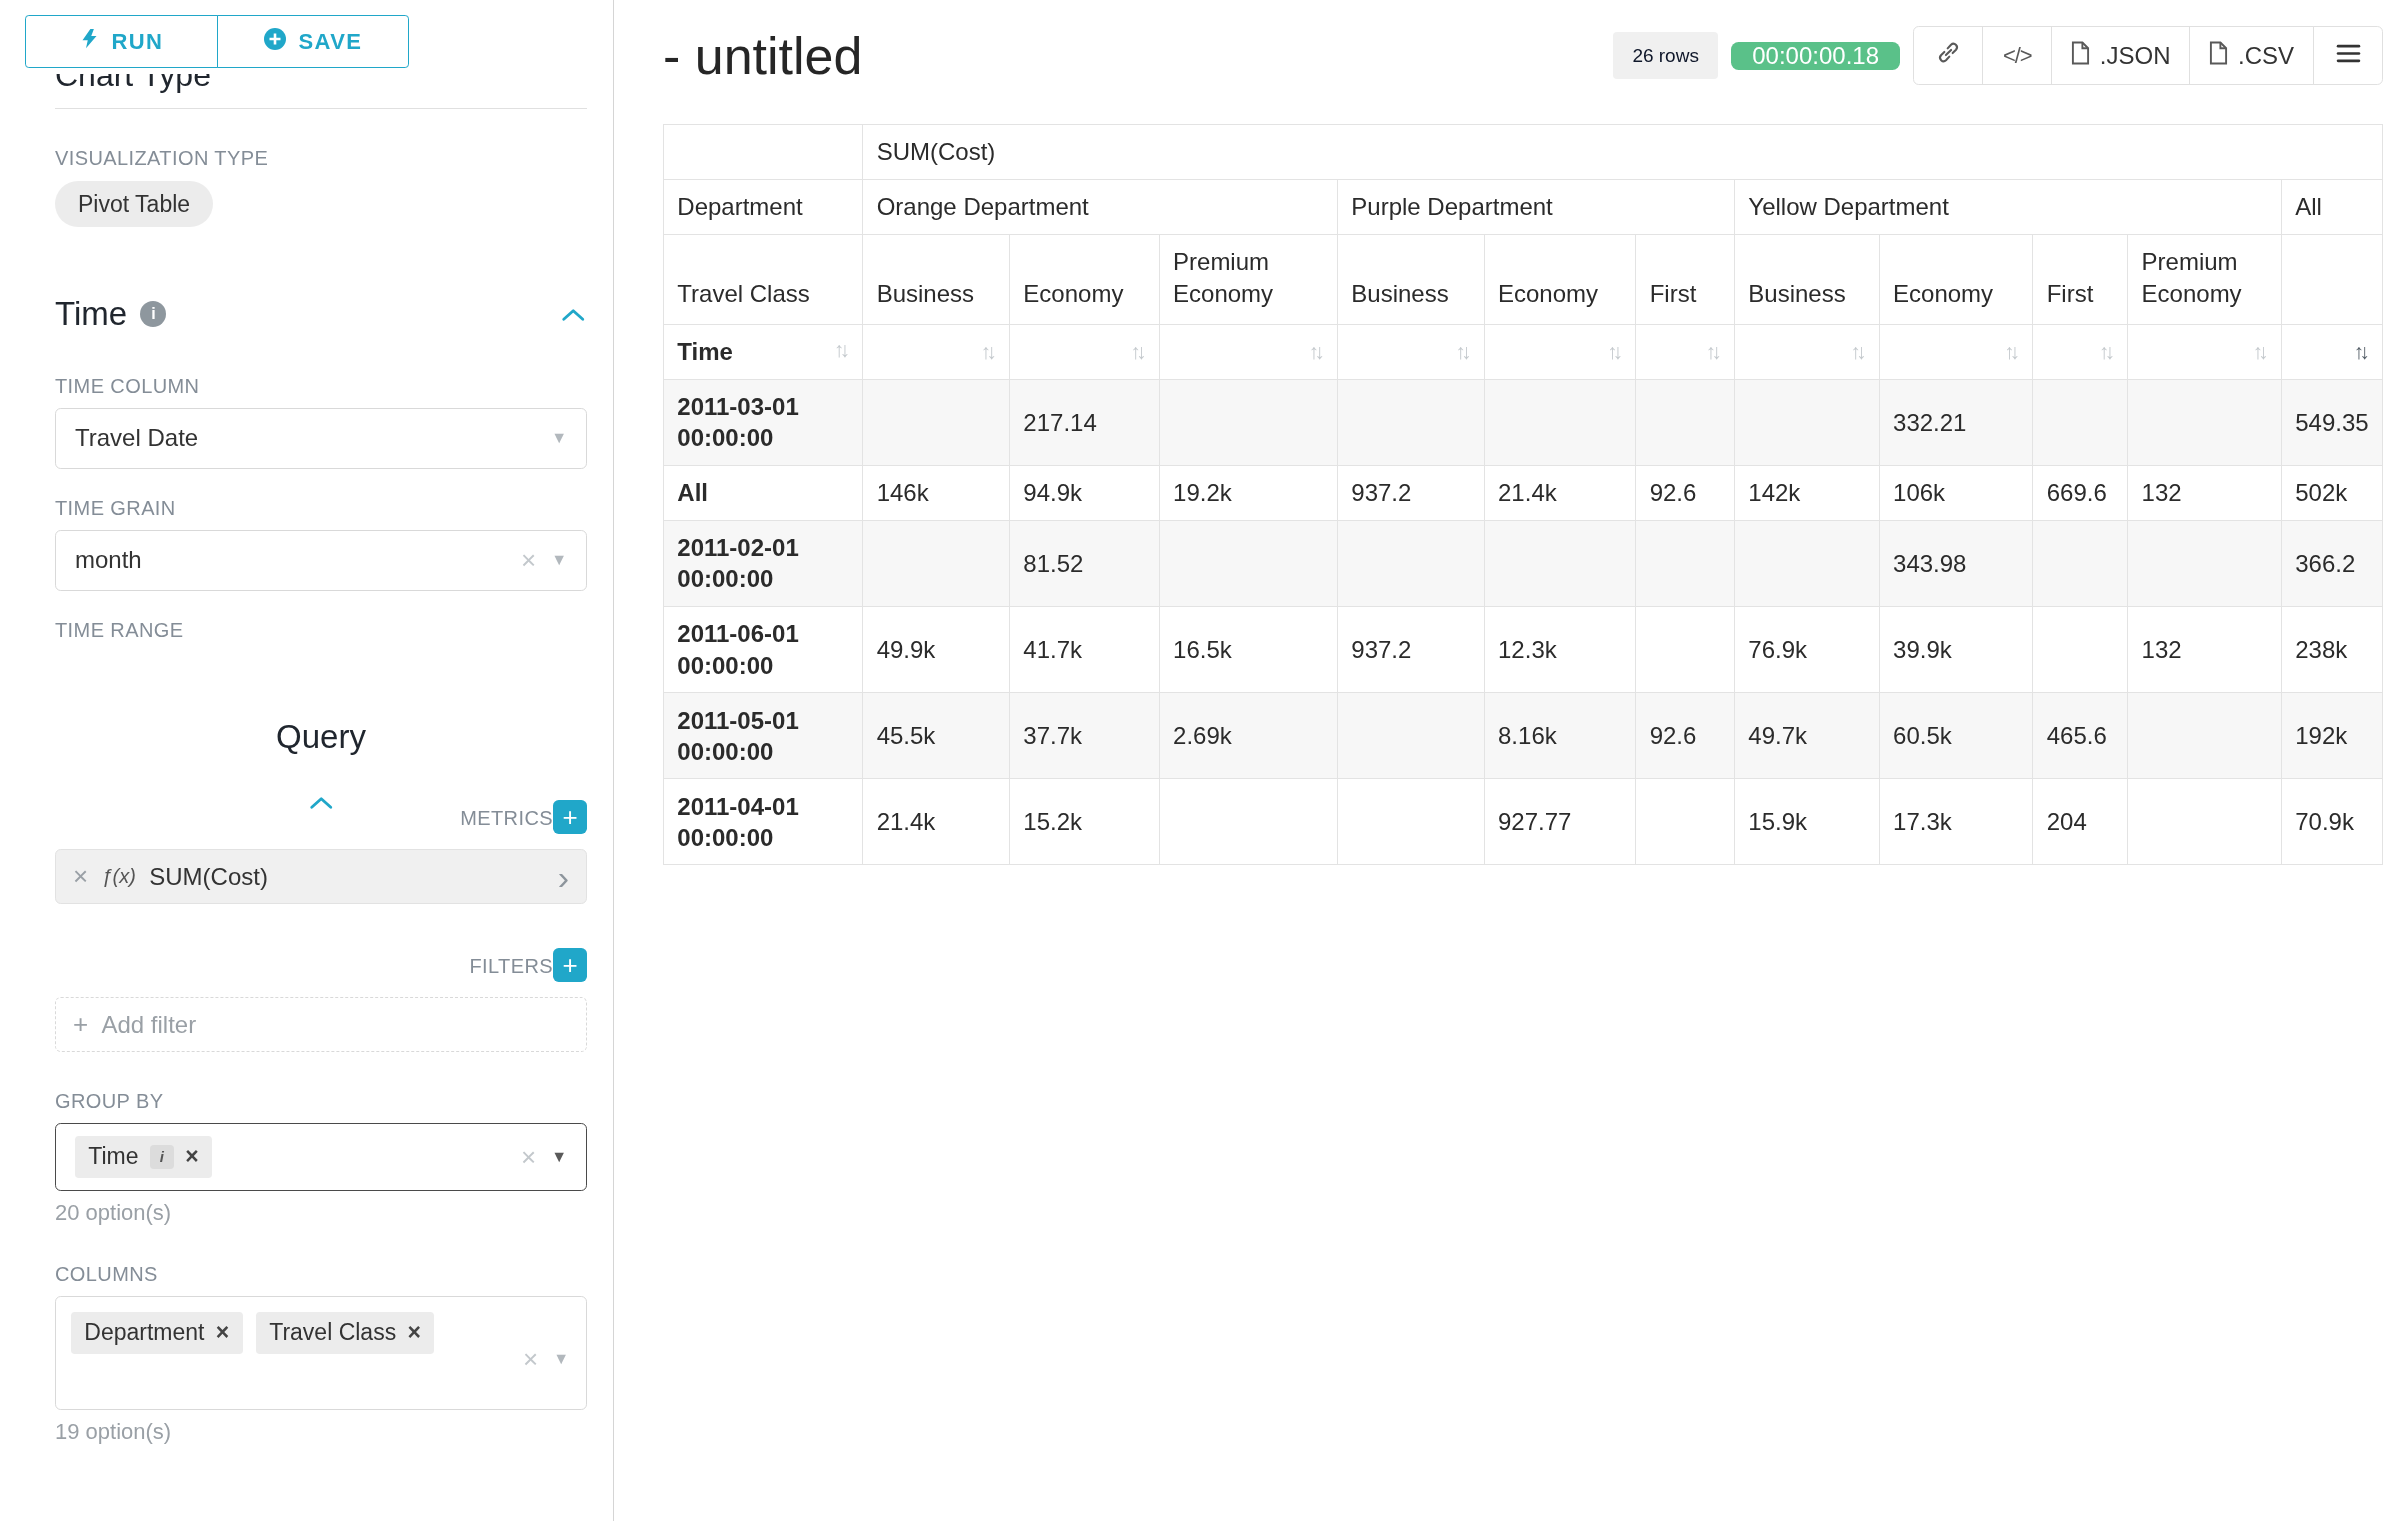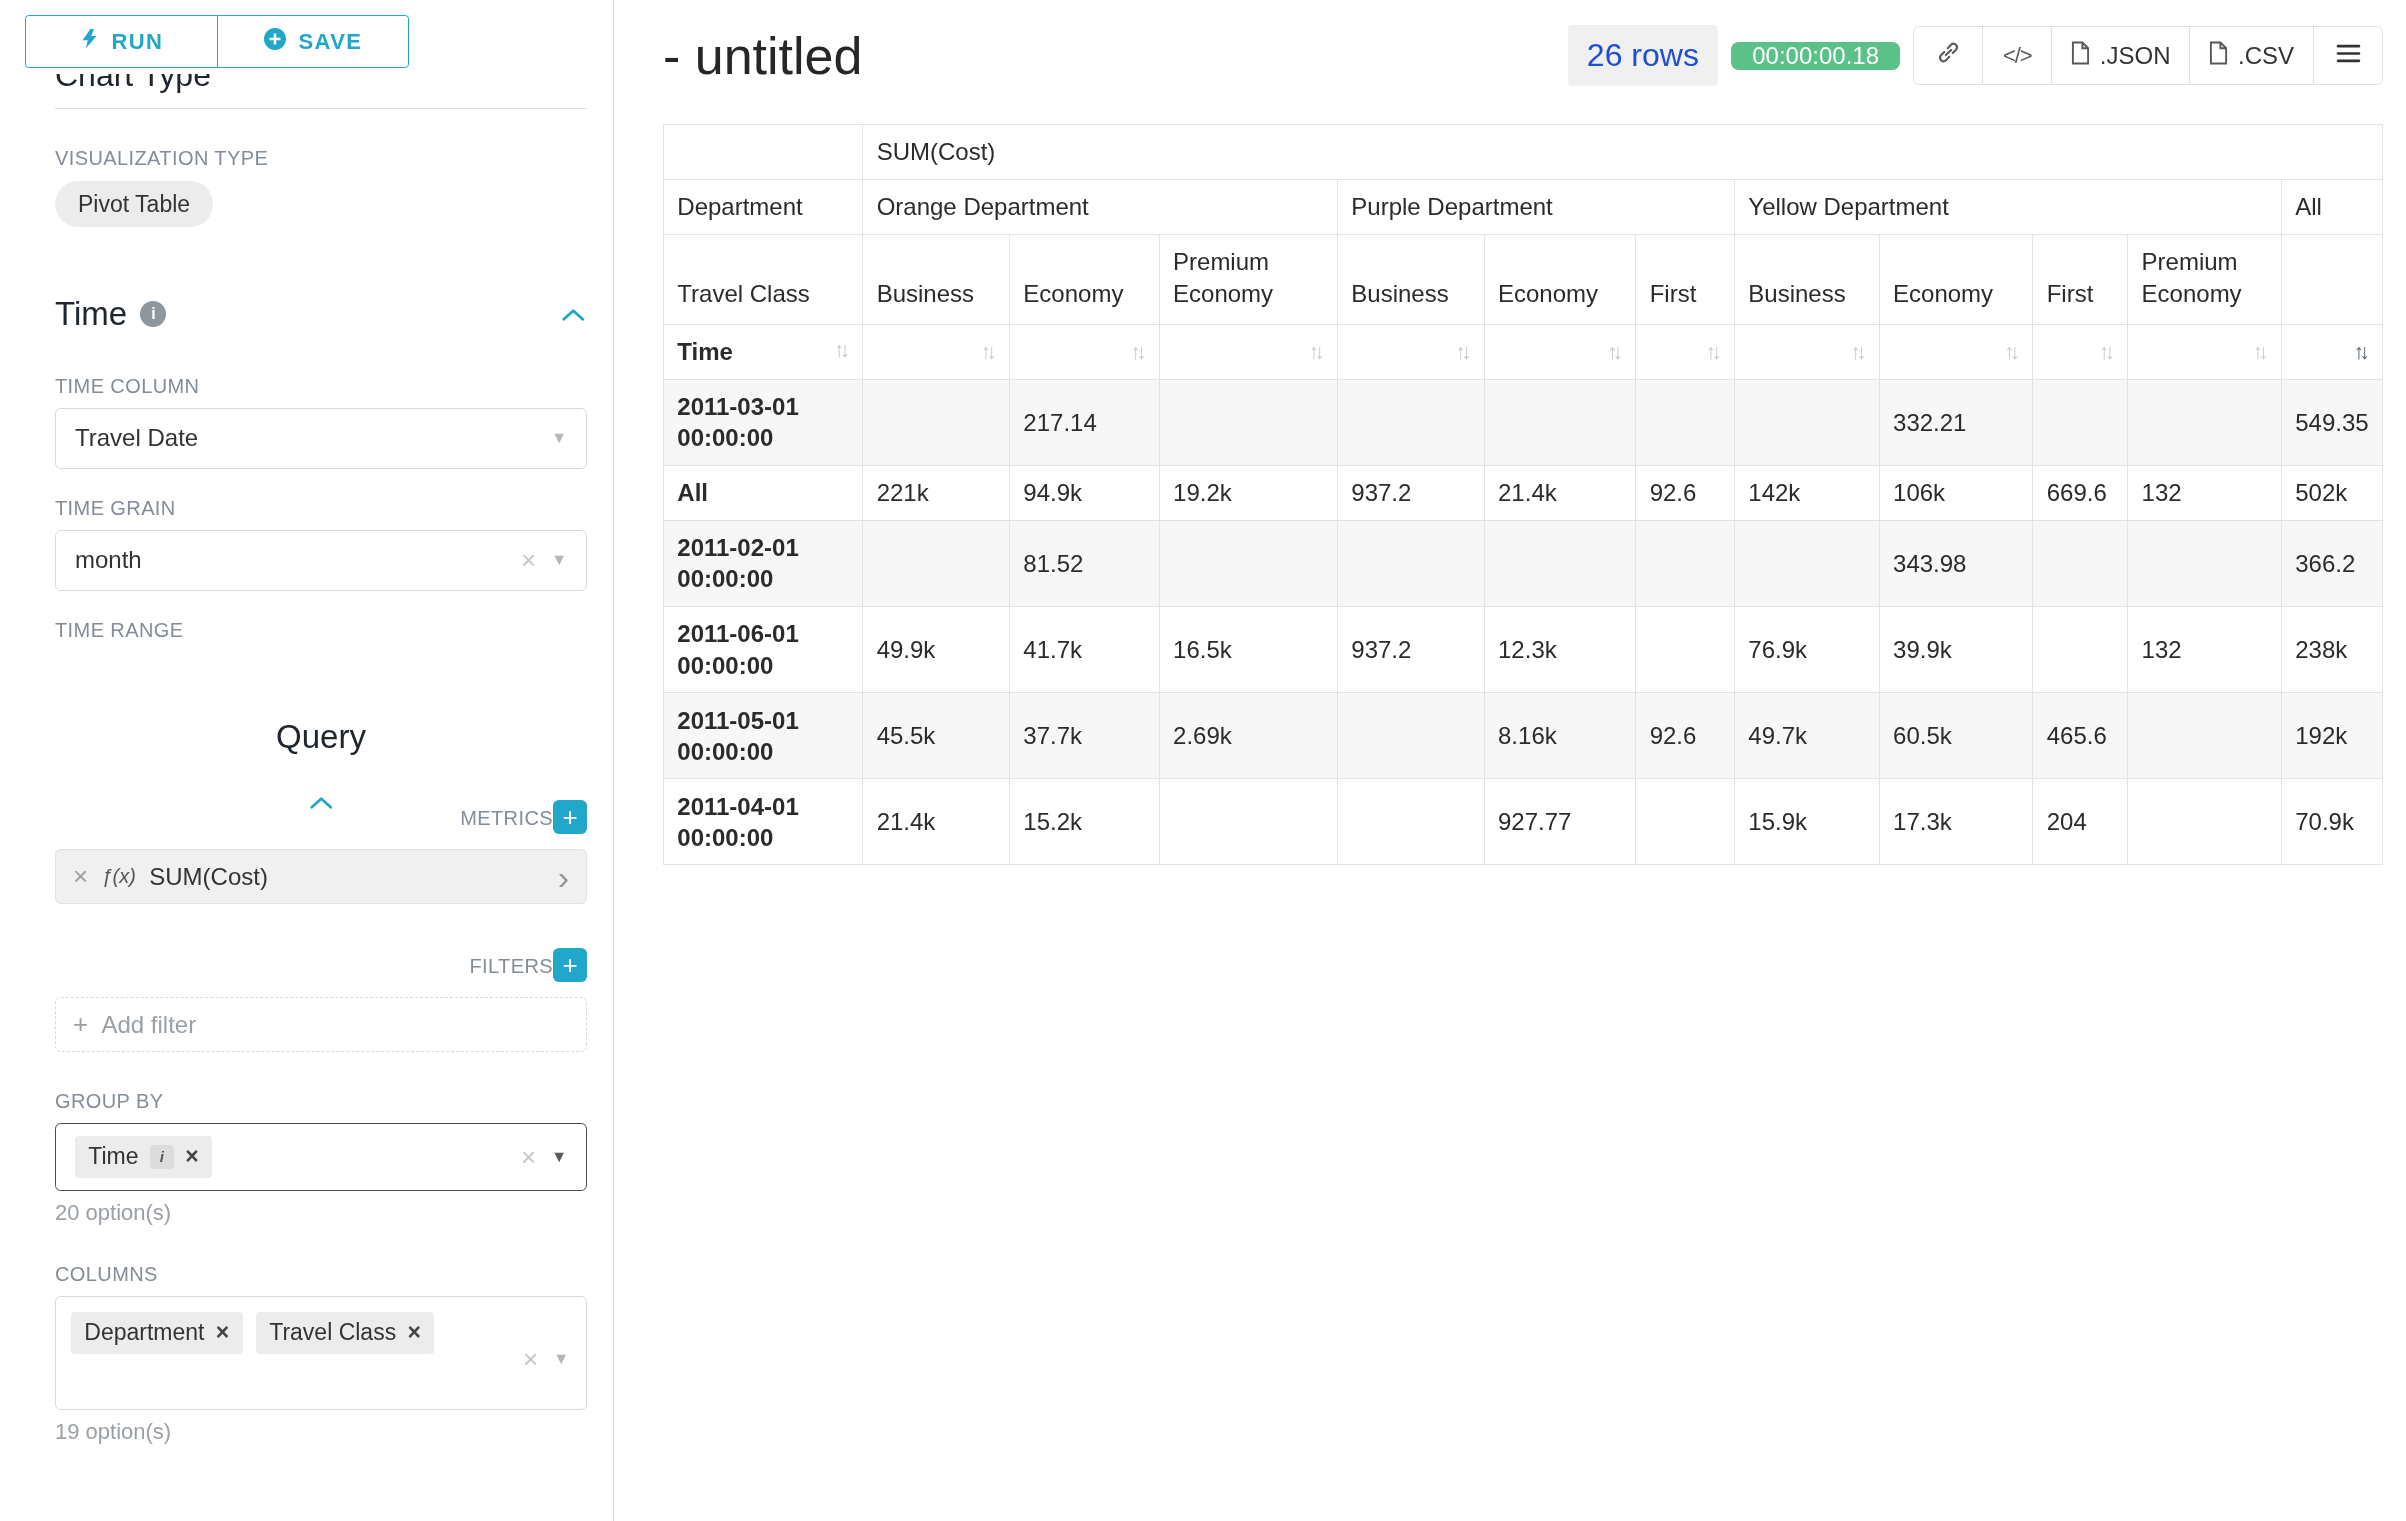--- a/index.html
+++ b/index.html
@@ -110,21 +110,21 @@
     display:flex; gap:13.3px; flex-wrap:wrap; align-items:flex-start;
     cursor:pointer; background:#fff;
   }
   .columns-box .right-icons { position:absolute; right:17px; top:49px; display:flex; gap:15px; align-items:center; }
 
   
   .main { flex:1; padding:25px 23px 0 49px; }
   .main-header { display:flex; align-items:center; height:61px; }
   .page-title { font-size:52px; color:#262626; font-weight:normal; }
   .header-right { margin-left:auto; display:flex; align-items:center; gap:13.3px; }
-  .pill-badge { background:#f0f0f0; border-radius:4px; padding:12.4px 19px; font-size:32px; color:#1d4ed8; white-space:nowrap; }
+  .pill-badge { background:#f0f0f0; border-radius:4px; padding:12.4px 19px; font-size:19px; color:#0f172a; white-space:nowrap; }
   .timer-badge { background:#5ac189; color:#fff; border-radius:7.6px; padding:0 21px; font-size:24px; white-space:nowrap; }
   .btn-group { display:flex; }
   .icon-btn {
     height:59px; min-width:70px; padding:0 19px; margin-left:-1px;
     border:1px solid #e0e0e0; background:#fff;
     display:flex; align-items:center; justify-content:center; gap:9.5px;
     font-size:24px; color:#333; cursor:pointer;
     font-family:"Liberation Sans",sans-serif;
   }
   .btn-group .icon-btn:first-child { border-radius:5.7px 0 0 5.7px; margin-left:0; }
@@ -430,21 +430,21 @@
             <td></td>
             <td></td>
             <td></td>
             <td>332.21</td>
             <td></td>
             <td></td>
             <td>549.35</td>
           </tr>
           <tr>
             <th class="row-head">All</th>
-            <td>221k</td>
+            <td>146k</td>
             <td>94.9k</td>
             <td>19.2k</td>
             <td>937.2</td>
             <td>21.4k</td>
             <td>92.6</td>
             <td>142k</td>
             <td>106k</td>
             <td>669.6</td>
             <td>132</td>
             <td>502k</td>

